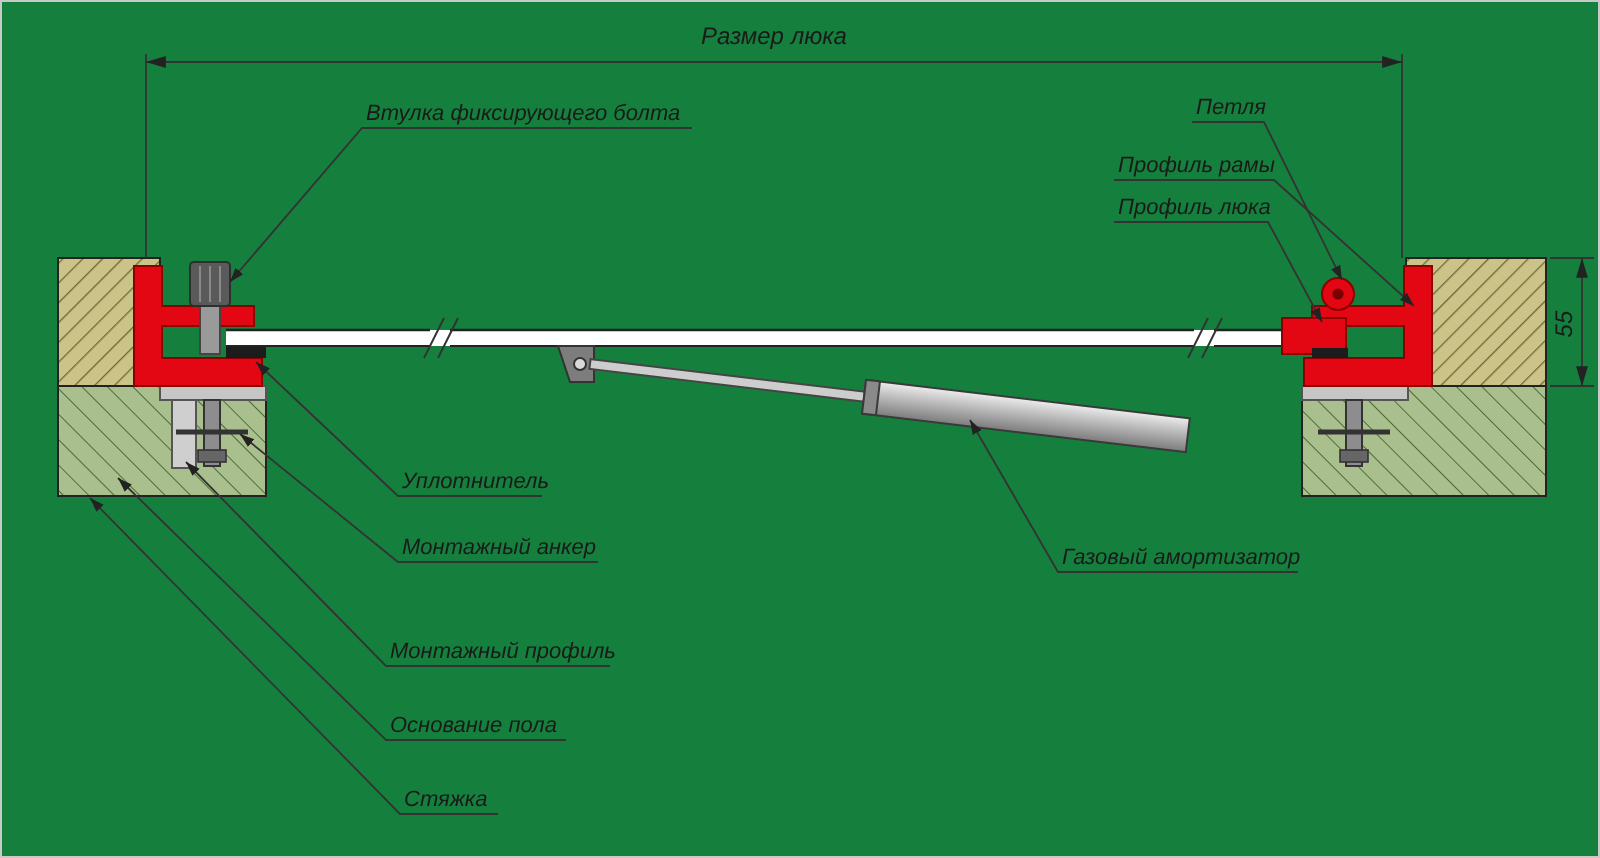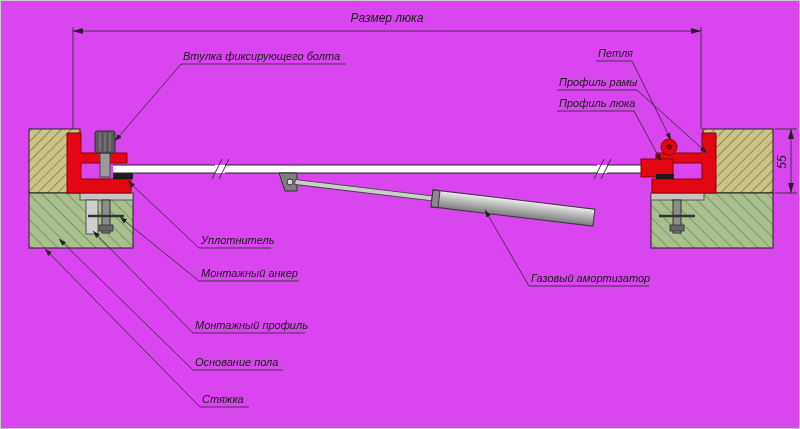--- a/index.html
+++ b/index.html
@@ -1,17 +1,17 @@
 <!DOCTYPE html>
 <html><head>
 <meta charset="utf-8">
 <style>
   html,body{margin:0;padding:0;background:#fff;}
   .canvas{
-    position:relative;width:800px;height:429px;background:#d946ef;
+    position:relative;width:800px;height:429px;background:#15803d;
     font-family:"Liberation Sans",sans-serif;overflow:hidden;
     border:1px solid #c9c9c9;box-sizing:border-box;
   }
   svg text{
     font-family:"Liberation Sans",sans-serif;
     font-style:italic;
     fill:#1a1a1a;
   }
   .lbl{font-size:11px;}
   .dim{font-size:12px;}

